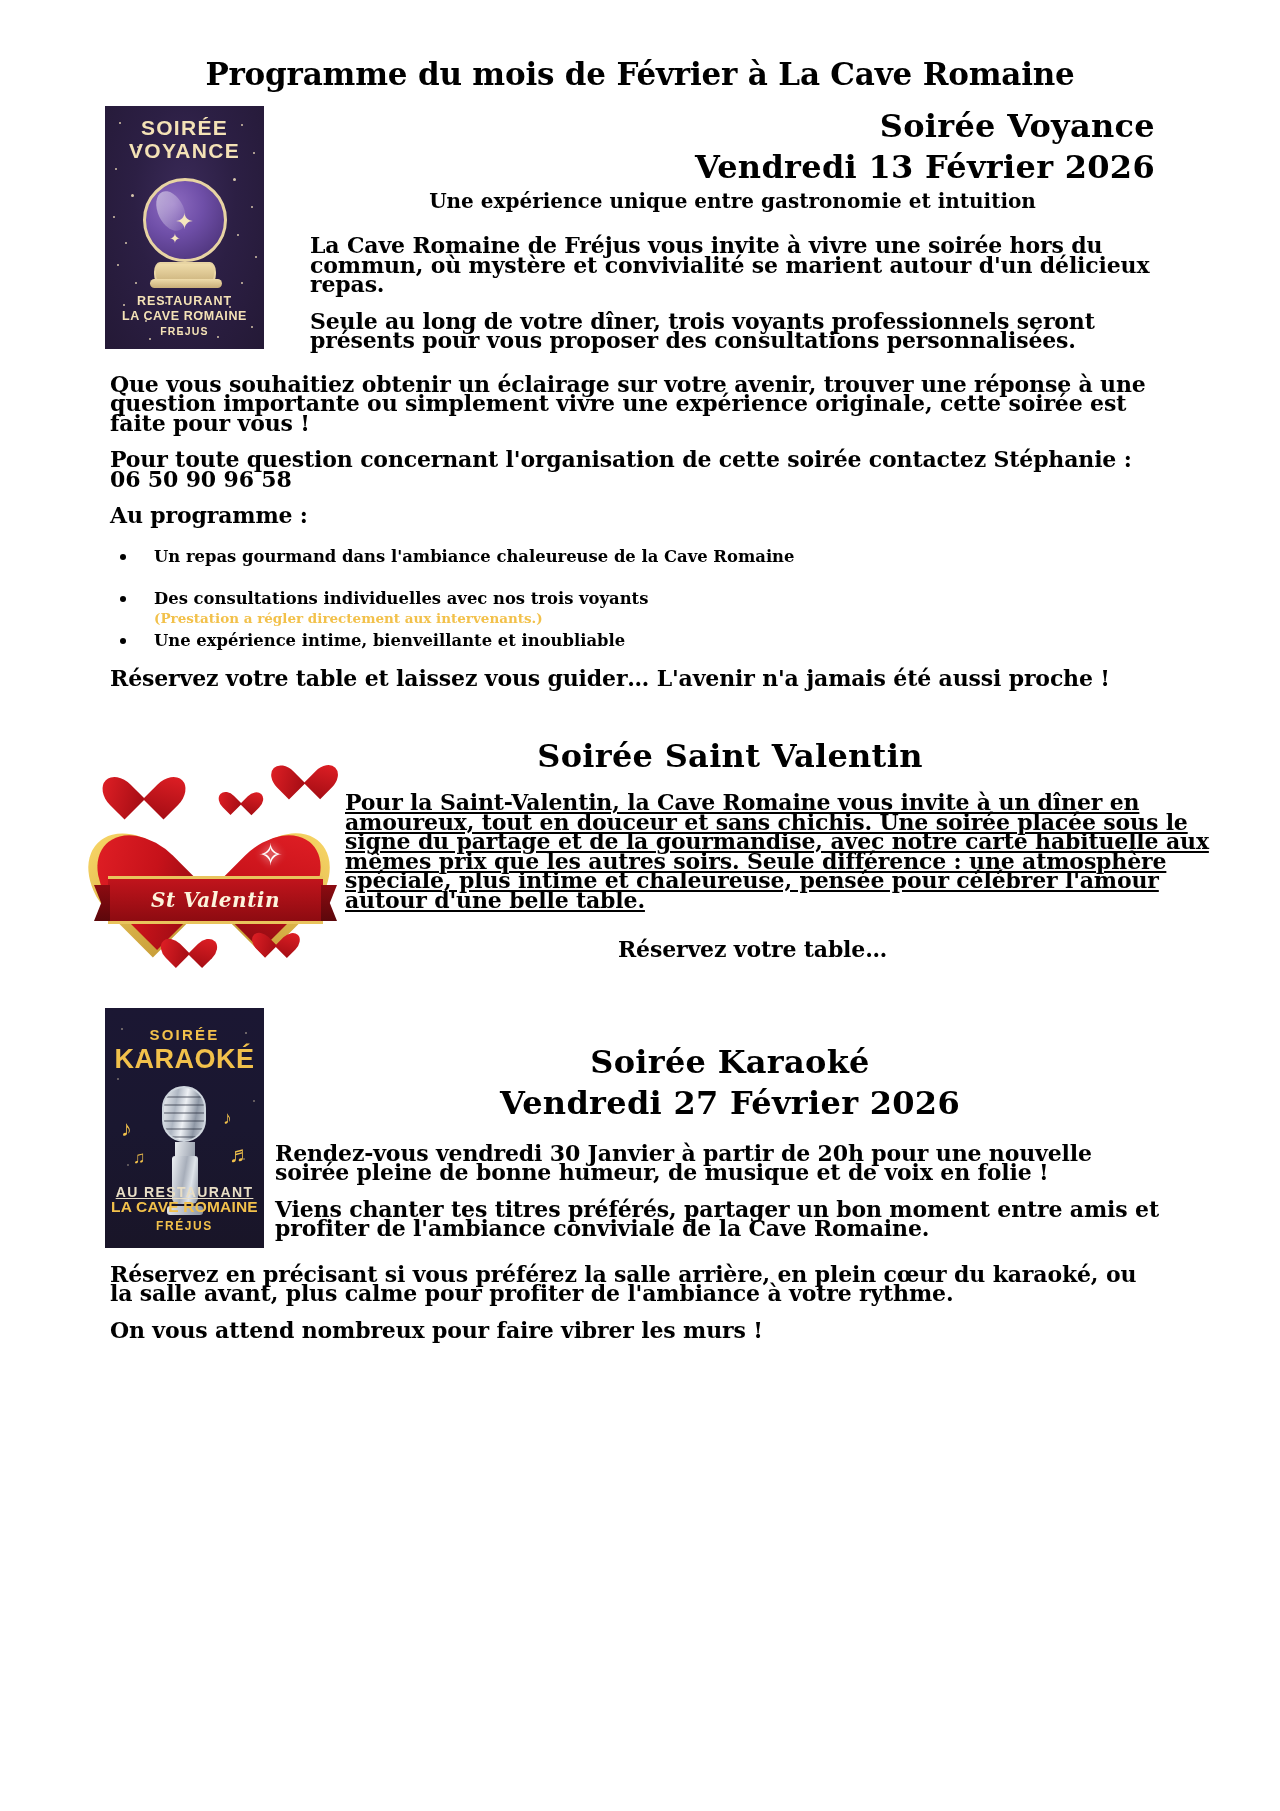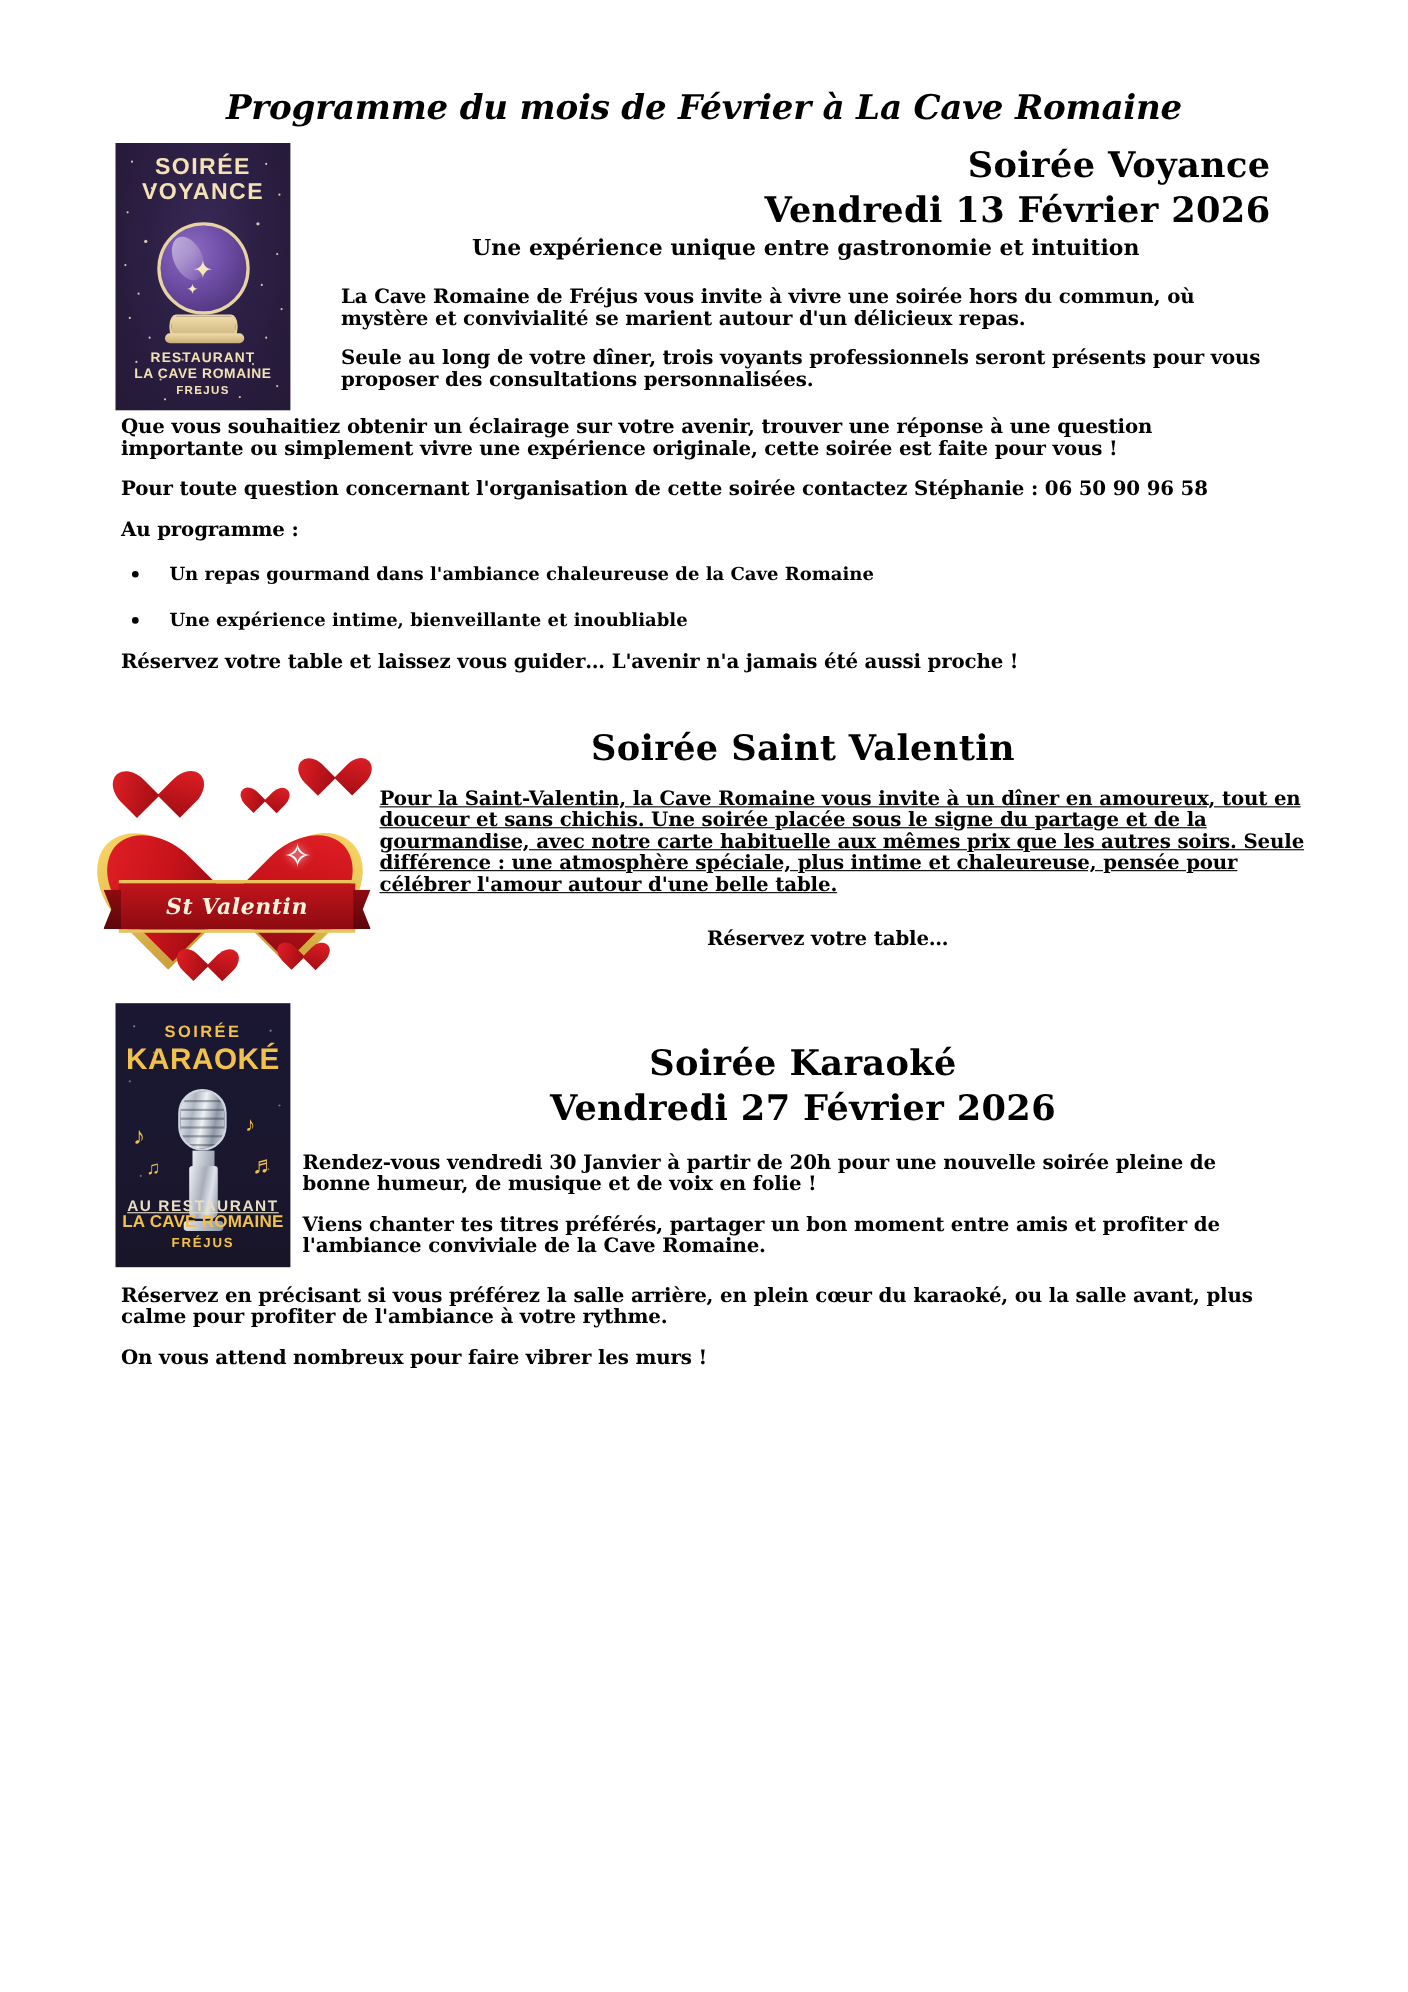--- a/index.html
+++ b/index.html
@@ -34,35 +34,35 @@
   .sec-sub {
     font-family:"DejaVu Serif","Liberation Serif",serif;
     font-weight:bold;
     text-align:center;
     font-size:20px;
     line-height:26px;
   }
   p.body, .body {
     font-family:"DejaVu Serif","Liberation Serif",serif;
     font-weight:bold;
-    font-size:18px;
+    font-size:22px;
     line-height:19.5px;
     margin:0;
     letter-spacing:-0.15px;
   }
   .tiny {
     font-family:"DejaVu Serif","Liberation Serif",serif;
     font-weight:bold;
     font-size:13.5px;
     line-height:17px;
   }
   .gap { height:17px; }
 
   
-  .doc-header { padding-top:80px;font-style:italic; }
+  .doc-header { padding-top:56px; }
 
   
   .sec1 { position:relative; margin-top:14px; }
   .poster-voyance {
     position:absolute; left:105px; top:0px;
     width:159px; height:243px;
     background:
       radial-gradient(ellipse at 50% 38%, #3a2a58 0%, #2c1f44 45%, #241936 100%);
     overflow:hidden;
   }
@@ -314,20 +314,25 @@
 
     <div class="sec1-full">
       <p class="body">Au programme :</p>
       <ul class="prog">
         <li>
           <span class="dot"></span>
           <span>Un repas gourmand dans l'ambiance chaleureuse de la Cave Romaine</span>
         </li>
         <li>
           <span class="dot"></span>
+          <span>Des consultations individuelles avec nos trois voyants</span>
+          <span class="note tiny">(Prestation a régler directement aux intervenants.)</span>
+        </li>
+        <li>
+          <span class="dot"></span>
           <span>Une expérience intime, bienveillante et inoubliable</span>
         </li>
       </ul>
     </div>
 
     <div class="gap"></div>
     <div class="sec1-full">
       <p class="body">Réservez votre table et laissez vous guider… L'avenir n'a jamais été aussi proche !</p>
     </div>
   </div>

